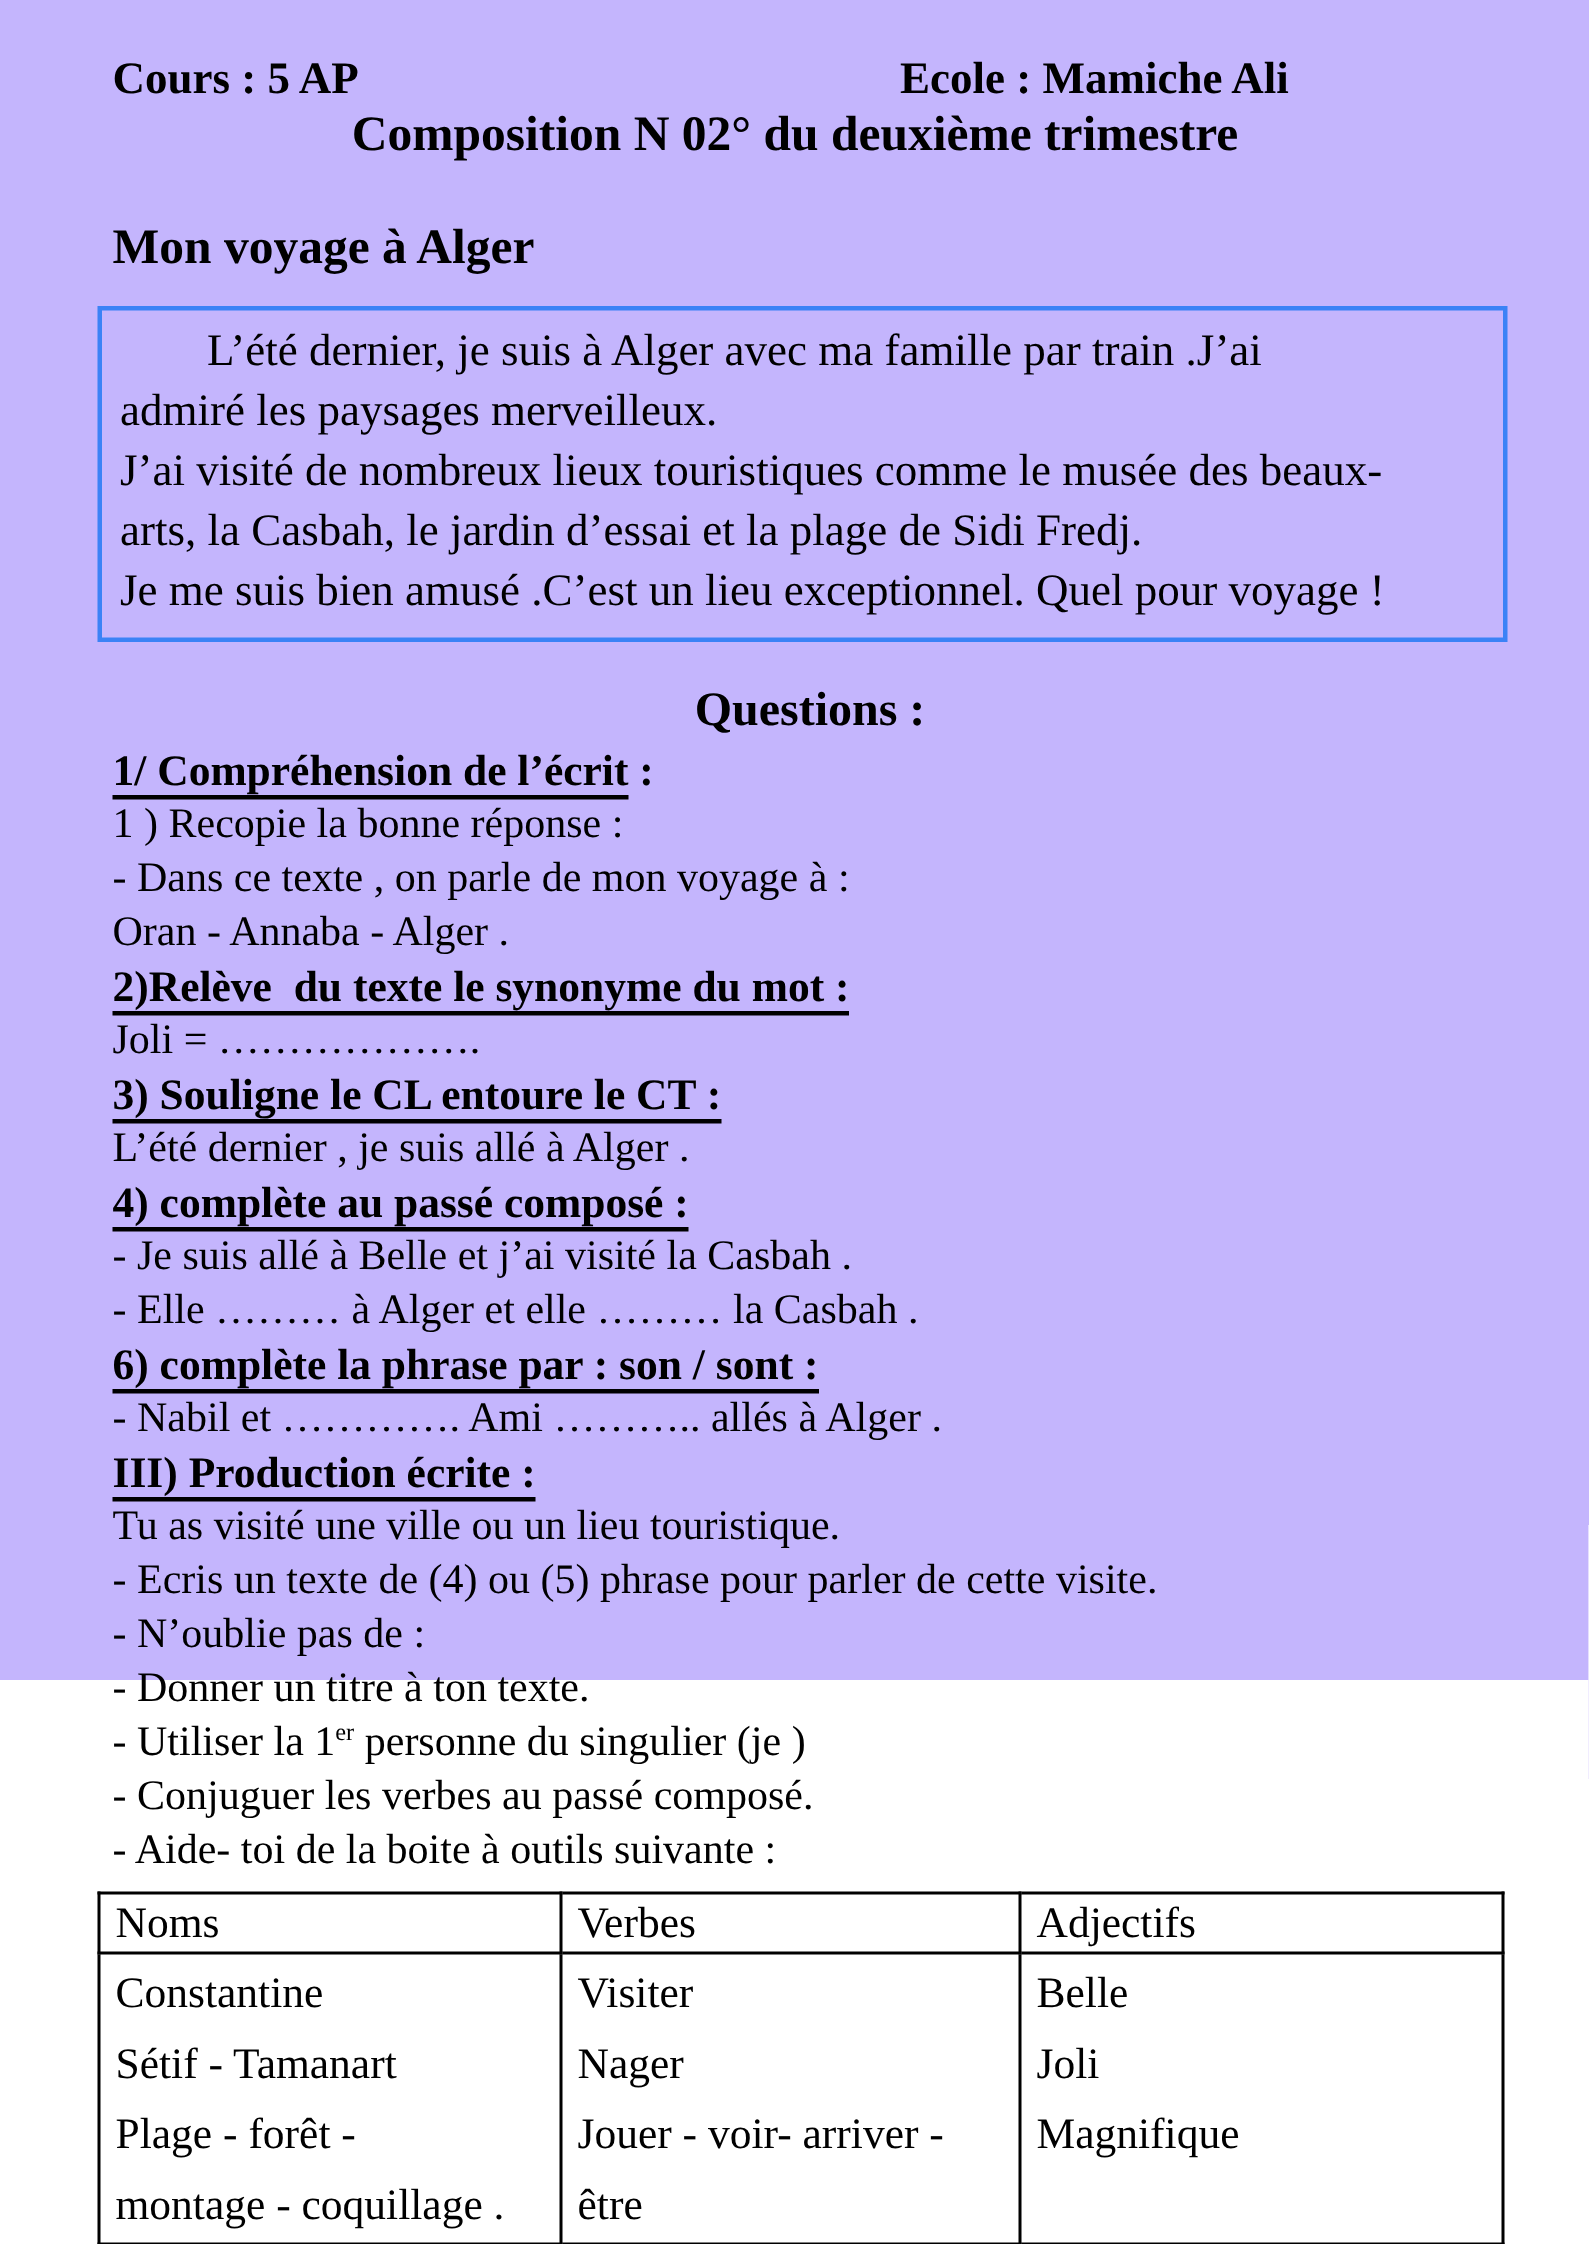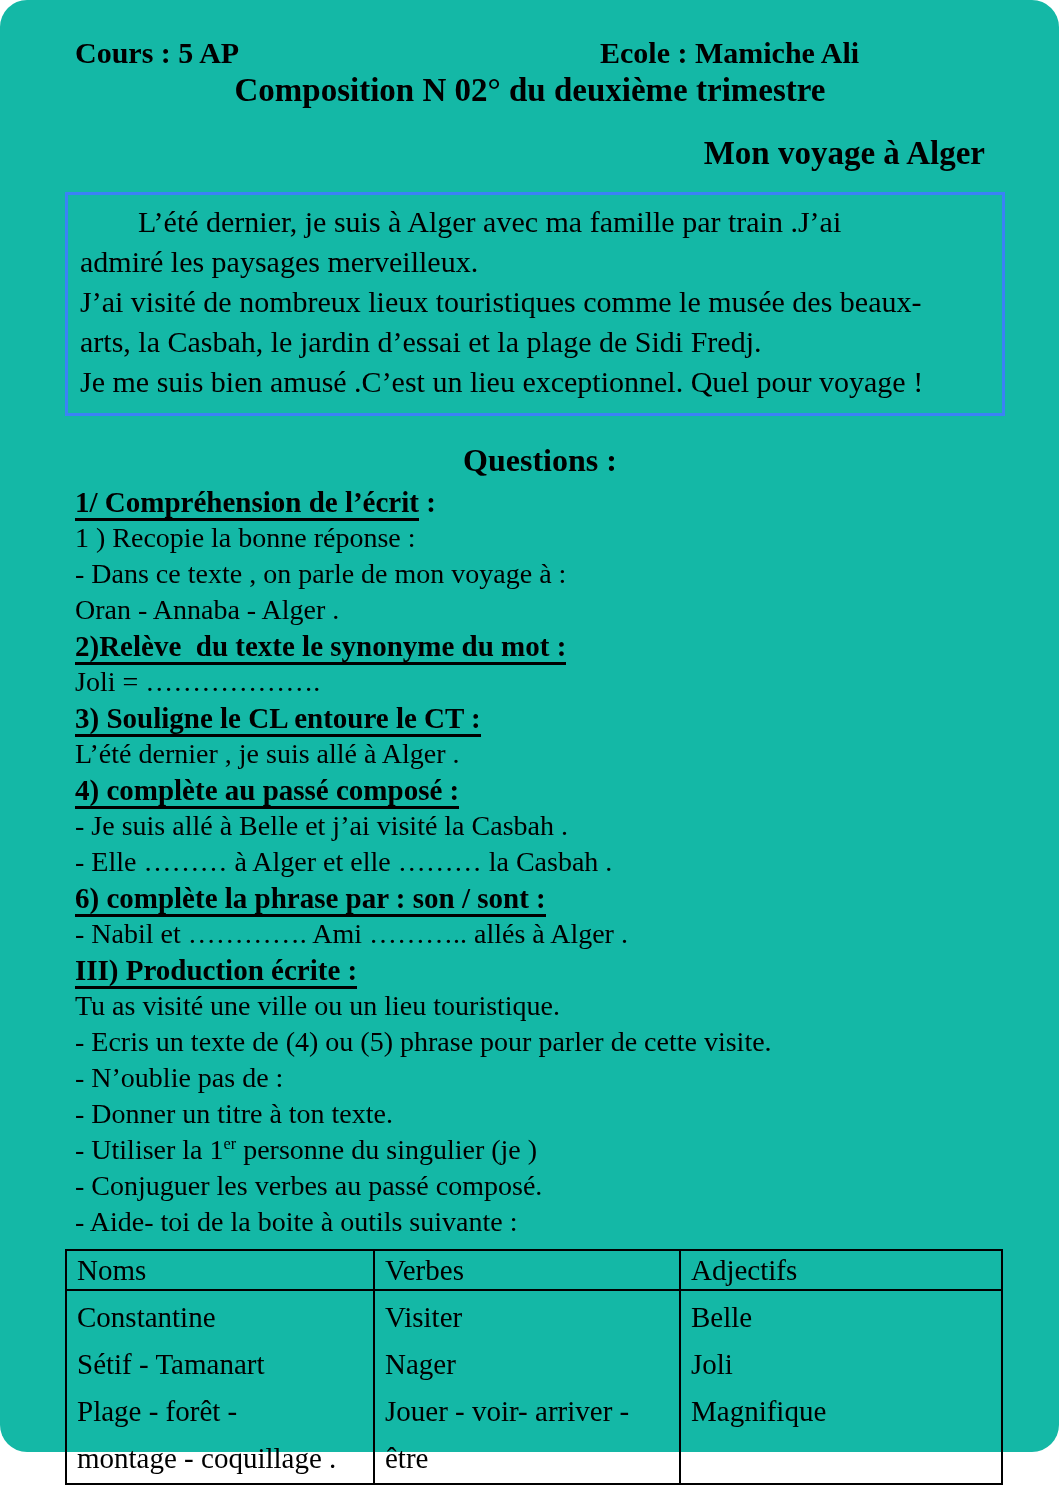--- a/index.html
+++ b/index.html
@@ -5,30 +5,29 @@
   * { box-sizing: border-box; margin: 0; padding: 0; }
   html, body { background: #ffffff; }
   body {
     width: 1059px; height: 1496px;
     color: #000000;
     font-family: "Liberation Serif", "DejaVu Serif", serif;
     overflow: hidden;
   }
   .page {
     position: relative;
-    width: 1059px; height: 1452px;
+    width: 1059px; height: 1120px;
     padding: 36px 54px 0 75px;
-    background: #14b8a6;
-    border-radius: 27px;
+    background: #c4b5fd;
   }
   .header { position: relative; height: 36px; font-weight: 700; font-size: 30px; }
   .course { position: absolute; left: 0; top: 0; white-space: pre; }
   .school { position: absolute; left: 525px; top: 0; white-space: pre; }
   .title    { text-align: center; font-weight: 700; font-size: 33px; margin-right: 20px; }
-  .subtitle { text-align: right; font-weight: 700; font-size: 33px; margin-top: 26px; margin-right: 20px; }
+  .subtitle { text-align: left; font-weight: 700; font-size: 33px; margin-top: 38px; margin-right: 20px; }
   .reading-box {
     margin-left: -10px; margin-top: 20px;
     width: 940px;
     border: 3px solid #3b82f6;
     padding: 7px 12px 11px 12px;
     font-size: 30px; line-height: 40px;
   }
   .box-line { white-space: pre-wrap; }
   .box-line.indent { padding-left: 58px; }
   .questions-heading {

